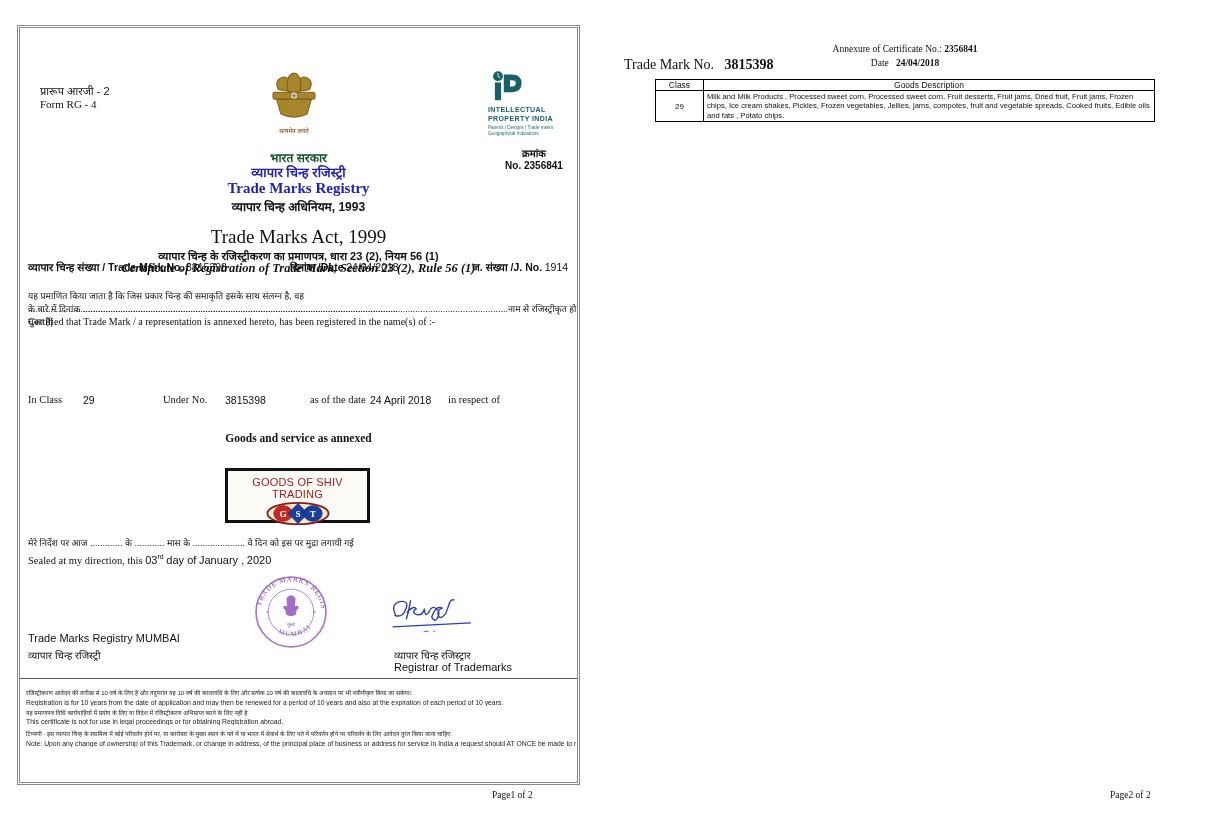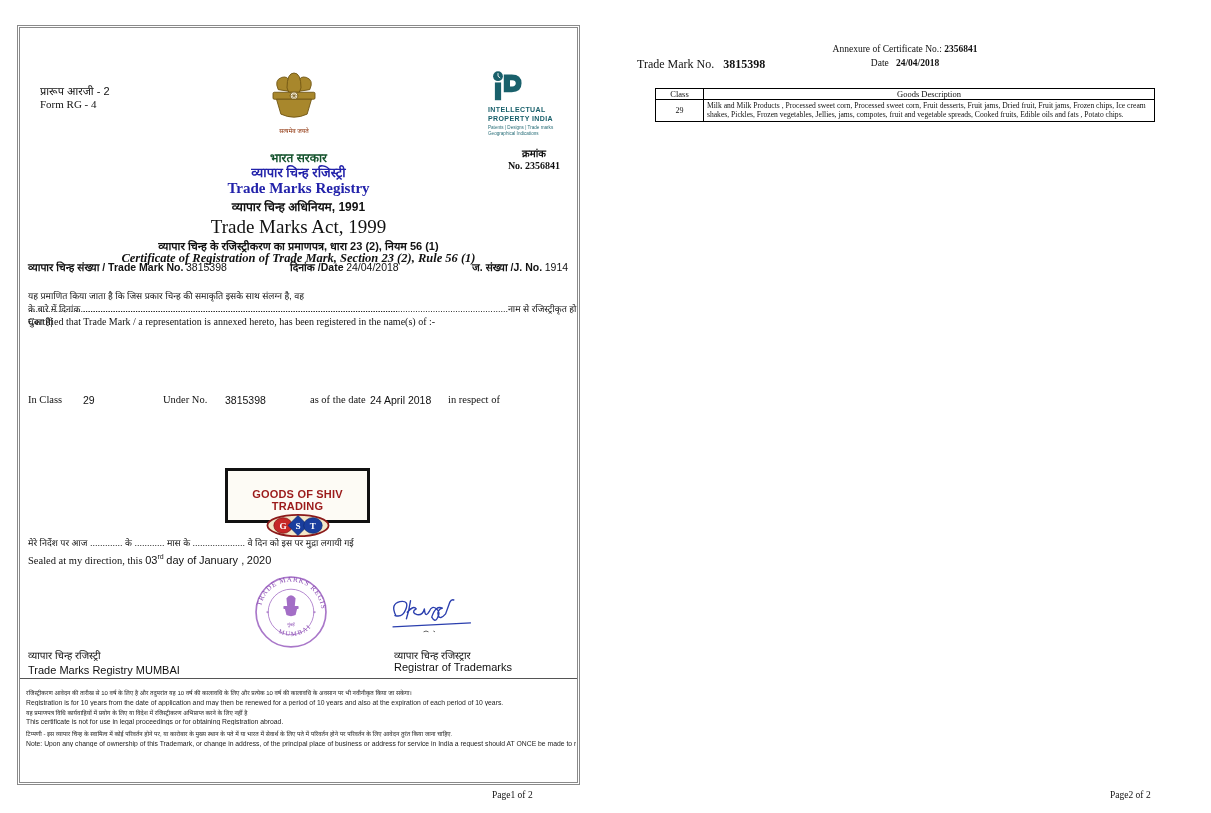--- a/index.html
+++ b/index.html
@@ -20,68 +20,68 @@
   .iplogo { left:468px; top:42px; width:90px; font-family:"Liberation Sans", sans-serif; color:#19606b; }
   .iplogo .nm { font-size:7px; font-weight:bold; letter-spacing:.4px; line-height:1.25; }
   .iplogo .sub { font-size:4.6px; color:#2a6f79; line-height:1.3; margin-top:1px; }
 
   .hdr { left:0; top:124px; width:100%; text-align:center; line-height:1.1; }
   .hdr .g-hi { font-size:12px; font-weight:bold; color:#14532d; }
   .hdr .g-en { font-size:15px; font-weight:bold; color:#c00000; font-family:"Liberation Serif", serif; }
   .hdr .r-hi { font-size:13px; font-weight:bold; color:#2222aa; margin-top:1px; }
   .hdr .r-en { font-size:15px; font-weight:bold; color:#2222aa; font-family:"Liberation Serif", serif; }
   .hdr .a-hi { font-size:12px; font-weight:bold; color:#111; margin-top:4px; }
-  .hdr .a-en { font-size:19px; color:#111; font-family:"Liberation Serif", serif; margin-top:3px; }
+  .hdr .a-en { font-size:19px; color:#111; font-family:"Liberation Serif", serif; margin-top:13px; }
   .hdr .c-hi { font-size:11px; font-weight:bold; margin-top:2px; }
   .hdr .c-en { font-size:12.5px; font-style:italic; font-weight:bold; font-family:"Liberation Serif", serif; }
 
   .serial { left:470px; top:118px; width:88px; text-align:center; }
   .serial .s-hi { font-size:10px; font-weight:bold; }
-  .serial .s-no { font-size:10px; font-weight:bold; font-family:Liberation Serif, serif; }
+  .serial .s-no { font-size:10px; font-weight:bold; font-family:Liberation Sans, sans-serif; }
 
   .tmrow { top:232px; font-size:10.5px; }
   .lbl { font-weight:bold; }
   .val { font-family:"Liberation Sans", sans-serif; }
 
   .para { font-size:9px; line-height:1.45; }
   .owner { left:8px; top:300px; width:552px; font-size:10px; font-family:"Liberation Sans", sans-serif; line-height:1.3; }
 
   .classrow { top:366px; font-size:10.5px; }
   .goods { left:0; top:404px; width:100%; text-align:center; font-weight:bold; font-size:11.5px; }
 
   .tmbox { left:205px; top:440px; width:145px; height:55px; border:3px solid #111; background:#fdfbf5;
            text-align:center; }
-  .tmbox .ttl { font-size:11px; font-weight:bold; color:#9b1a1a; letter-spacing:.2px; margin-top:17px;
+  .tmbox .ttl { font-size:11px; font-weight:normal; color:#9b1a1a; letter-spacing:.2px; margin-top:5px;
                 font-family:"Liberation Sans", sans-serif; }
 
   .sealed-hi { left:8px; top:508px; font-size:9px; }
   .sealed-en { left:8px; top:525px; font-size:10.5px; }
   .sealed-en .d { font-family:"Liberation Sans", sans-serif; font-size:11px; }
 
   .seal { left:233px; top:546px; }
   .sig  { left:366px; top:566px; }
 
   .regL-hi { left:8px; top:620px; font-size:10px; }
-  .regL-en { left:8px; top:636px; font-size:11px; font-family:"Liberation Sans", sans-serif; }
+  .regL-en { left:8px; top:604px; font-size:11px; font-family:"Liberation Sans", sans-serif; }
   .regR-hi { left:374px; top:620px; font-size:10px; }
   .regR-en { left:374px; top:633px; font-size:11px; font-family:"Liberation Sans", sans-serif; }
 
   .divider { left:0; top:650px; width:100%; border-top:1px solid #555; }
 
   .fp { left:6px; width:550px; color:#222; white-space:nowrap; overflow:hidden; }
   .fp-hi { font-size:6px;  font-family:"Liberation Sans", sans-serif; }
   .fp-en { font-size:6.8px; font-family:"Liberation Sans", sans-serif; }
 
   .foot1 { left:492px; top:790px; font-size:9.5px; }
   .foot2 { left:1110px; top:790px; font-size:9.5px; }
 
   
   .p2head { left:655px; top:42px; width:500px; text-align:center; font-size:9.5px; line-height:1.5; }
-  .p2tm   { left:637px; top:57px; font-size:12px; }
-  .p2tbl  { left:655px; top:79px; width:500px; border-collapse:collapse; font-family:Liberation Serif, serif;margin-top:9px; }
+  .p2tm   { left:624px; top:57px; font-size:14px; }
+  .p2tbl  { left:655px; top:79px; width:500px; border-collapse:collapse; font-family:Liberation Sans, sans-serif; }
   .p2tbl th, .p2tbl td { border:1px solid #000; }
   .p2tbl th { font-size:8.5px; font-weight:normal; padding:0 2px; }
   .p2tbl td.cls { width:48px; text-align:center; font-size:8px; }
   .p2tbl td.desc { font-size:7.6px; line-height:1.25; padding:1px 3px; }
   .b { font-weight:bold; }
 </style>
 </head>
 <body>
 
 <div class="canvas">
@@ -118,21 +118,21 @@
       <div class="nm">INTELLECTUAL</div>
       <div class="nm">PROPERTY INDIA</div>
       <div class="sub">Patents | Designs | Trade marks</div>
       <div class="sub">Geographical Indications</div>
     </div>
 
     <div class="abs hdr">
       <div class="g-hi hi">भारत सरकार</div>
       <div class="r-hi hi">व्यापार चिन्ह रजिस्ट्री</div>
       <div class="r-en">Trade Marks Registry</div>
-      <div class="a-hi hi">व्यापार चिन्ह अधिनियम, 1991</div>
+      <div class="a-hi hi">व्यापार चिन्ह अधिनियम, 1993</div>
       <div class="a-en">Trade Marks Act, 1999</div>
       <div class="c-hi hi">व्यापार चिन्ह के रजिस्ट्रीकरण का प्रमाणपत्र, धारा 23 (2), नियम 56 (1)</div>
       <div class="c-en">Certificate of Registration of Trade Mark, Section 23 (2), Rule 56 (1)</div>
     </div>
 
     <div class="abs serial">
       <div class="s-hi hi">क्रमांक</div>
       <div class="s-no">No. 2356841</div>
     </div>
 
@@ -154,20 +154,21 @@
     <div class="abs" style="left:8px; top:288px; font-size:10px;">Certified that Trade Mark / a representation is annexed hereto, has been registered in the name(s) of :-</div>
 
     <div class="abs classrow" style="left:8px;">In Class</div>
     <div class="abs classrow val" style="left:63px;">29</div>
     <div class="abs classrow" style="left:143px;">Under No.</div>
     <div class="abs classrow val" style="left:205px;">3815398</div>
     <div class="abs classrow" style="left:290px;">as of the date</div>
     <div class="abs classrow val" style="left:350px;">24 April 2018</div>
     <div class="abs classrow" style="left:428px;">in respect of</div>
 
+    <div class="abs goods">Goods and service as annexed</div>
 
     <div class="abs tmbox">
       <div class="ttl">GOODS OF SHIV TRADING</div>
       <svg viewBox="0 0 90 34" width="64" height="25" style="margin-top:1px;">
         <ellipse cx="45" cy="17" rx="43" ry="15" fill="#f3e8c9" stroke="#8b1a1a" stroke-width="2.5"></ellipse>
         <ellipse cx="24" cy="17" rx="13" ry="11" fill="#c62828" stroke="#7d1414" stroke-width="1"></ellipse>
         <path d="M45 3 L59 17 L45 31 L31 17 Z" fill="#1a3e9e" stroke="#102a6e" stroke-width="1"></path>
         <ellipse cx="66" cy="17" rx="13" ry="11" fill="#1a3e9e" stroke="#102a6e" stroke-width="1"></ellipse>
         <text x="24" y="22" text-anchor="middle" font-size="13" font-weight="bold" fill="#ffffff">G</text>
         <text x="45" y="22" text-anchor="middle" font-size="13" font-weight="bold" fill="#ffffff">S</text>

